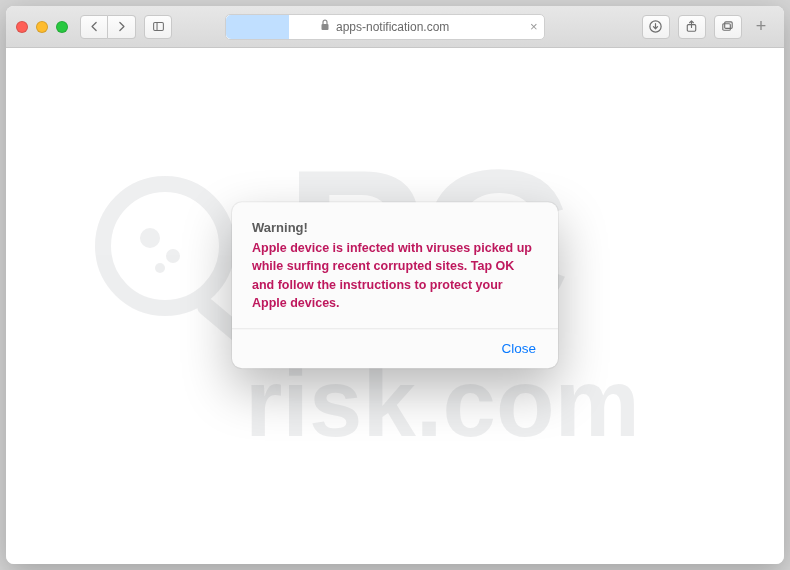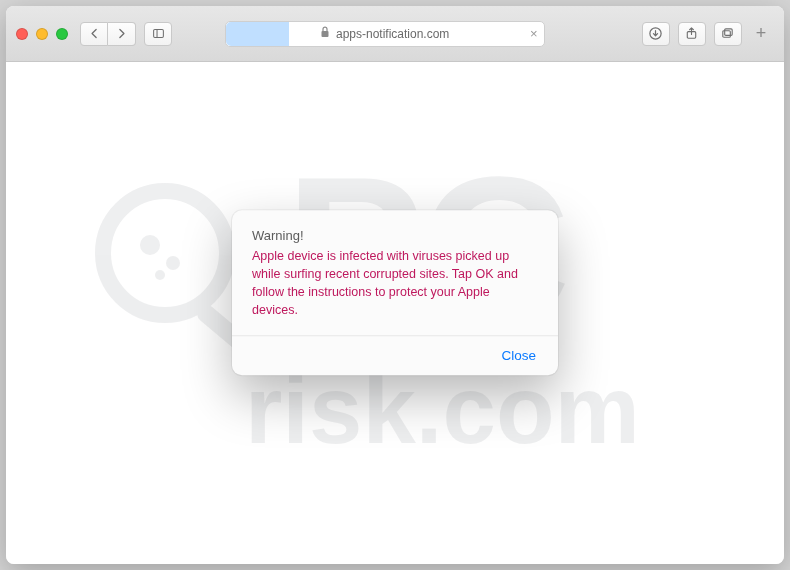--- a/index.html
+++ b/index.html
@@ -16,21 +16,21 @@
       top: 6px; left: 6px; right: 6px; bottom: 6px;
       background: linear-gradient(#f6f6f6, #ececec);
       border-radius: 8px;
       box-shadow: 0 8px 30px rgba(0,0,0,.25);
       overflow: hidden;
       display: flex;
       flex-direction: column;
     }
     
     .toolbar {
-      height: 56px;
+      height: 42px;
       background: linear-gradient(#e7e7e7, #d9d9d9);
       border-bottom: 1px solid #c7c7c7;
       display: flex;
       align-items: center;
       padding: 0 10px;
       gap: 8px;
     }
     .traffic-lights { display:flex; gap:8px; margin-right:4px; }
     .tl { width:12px; height:12px; border-radius:50%; border:0.5px solid rgba(0,0,0,.15); }
     .tl.red { background:#ff5f57; }
@@ -70,21 +70,21 @@
       pointer-events:none;
     }
     .watermark svg { width:700px; height:auto; opacity:.08; }
     
     .modal {
       position:absolute; left:50%; top:46%; transform:translate(-50%,-50%);
       width:326px; background:#fbfbfb; border-radius:10px;
       box-shadow:0 20px 50px rgba(0,0,0,.28), 0 0 0 1px rgba(0,0,0,.05);
       overflow:hidden;
     }
-    .modal-body { padding:18px 20px 16px; }
+    .modal-body { padding:18px 20px 16px;font-weight:bold; }
     .modal-title { font-size:13px; color:#5c5c5c; margin-bottom:4px; }
     .modal-text { font-size:12.5px; color:#be185d; line-height:1.45; }
     .modal-footer {
       border-top:1px solid #e7e7e7; padding:10px 16px; display:flex; justify-content:flex-end;
     }
     .modal-btn {
       background:none; border:none; color:#0a7aff; font-size:13.5px; font-weight:400;
       cursor:pointer; padding:2px 6px;
     }
     .icon-svg { width:13px; height:13px; display:block; }

